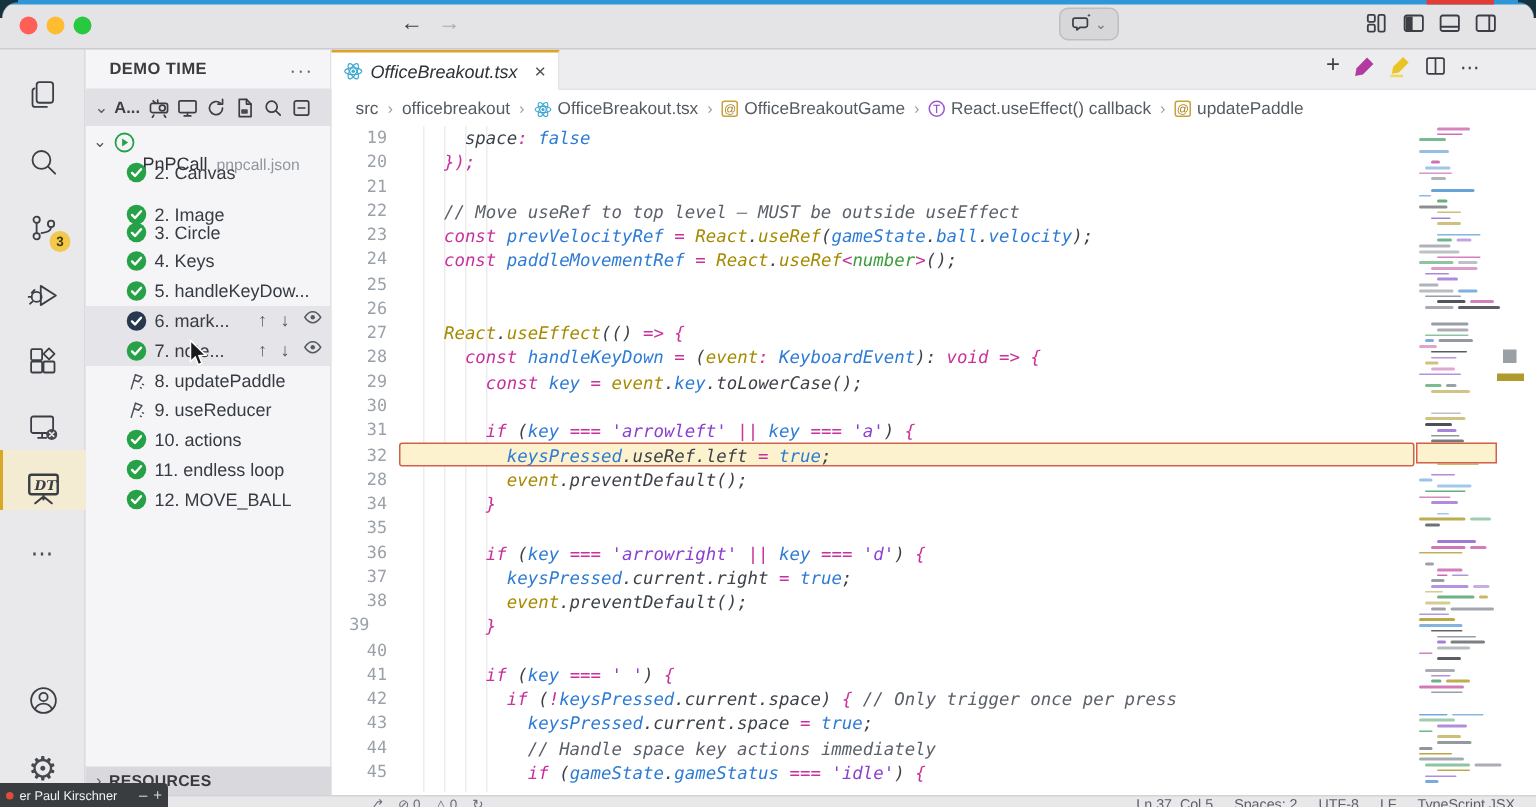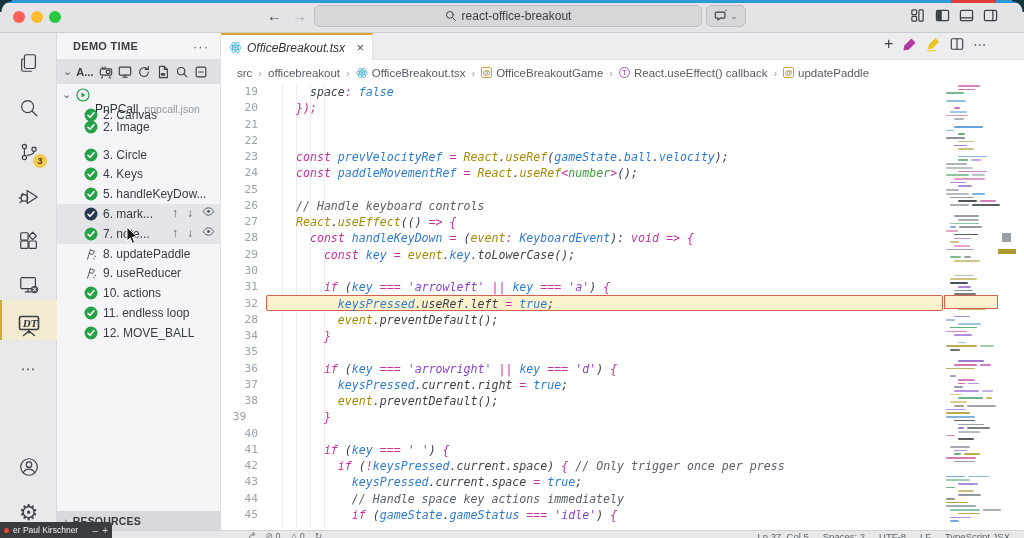--- a/index.html
+++ b/index.html
@@ -116,27 +116,20 @@
 <div id="app">
 
   <div class="abs titlebar">
     <div class="abs traffic" style="left:13px; background:#ff5f57"></div>
     <div class="abs traffic" style="left:31px; background:#febc2e"></div>
     <div class="abs traffic" style="left:49px; background:#28c840"></div>
 
     <div class="abs nav-arrow" style="left:267px">←</div>
     <div class="abs nav-arrow fwd" style="left:292px">→</div>
 
-    <div class="abs searchbox">
-      <svg class="line" width="12" height="12" viewBox="0 0 16 16">
-        <circle cx="6.5" cy="6.5" r="4.5"></circle>
-          <path d="M10 10l4 4"></path>
-      </svg>
-      <span>react-office-breakout</span>
-    </div>
 
     <div class="abs copilot-btn">
       <svg class="line" width="14" height="14" viewBox="0 0 16 16">
         <path d="M3 3.5h8a1.5 1.5 0 0 1 1.5 1.5v4a1.5 1.5 0 0 1-1.5 1.5H7l-2.5 2v-2H3A1.5 1.5 0 0 1 1.5 9V5A1.5 1.5 0 0 1 3 3.5z"></path>
         <path d="M13.3 1.8l.4 1 .4-1 1-.4-1-.4-.4-1-.4 1-1 .4z" fill="#3b3e44" stroke="none"></path>
       </svg>
       <span style="font-size:9px; color:#6b6f76">⌄</span>
     </div>
 
     <div class="abs tb-ico" style="left:910px">
@@ -282,21 +275,21 @@
           </svg></span>
         <span class="root-label">PnPCall<span class="root-desc">pnpcall.json</span></span>
       </div>
       <div class="trow" style="top: 20px;">
         <span class="t-ico"><svg width="14" height="14" viewBox="0 0 14 14">
             <circle cx="7" cy="7" r="6.5" fill="#27a148"></circle>
             <path d="M4 7.3l2 2 4-4.5" stroke="#fff" stroke-width="1.6" fill="none" stroke-linecap="round" stroke-linejoin="round"></path>
           </svg></span>
         <span class="t-label">2. Canvas</span>
       </div>
-      <div class="trow" style="top: 32px;">
+      <div class="trow" style="top: 48px;">
         <span class="t-ico"><svg width="14" height="14" viewBox="0 0 14 14">
             <circle cx="7" cy="7" r="6.5" fill="#27a148"></circle>
             <path d="M4 7.3l2 2 4-4.5" stroke="#fff" stroke-width="1.6" fill="none" stroke-linecap="round" stroke-linejoin="round"></path>
           </svg></span>
         <span class="t-label">2. Image</span>
       </div>
       <div class="trow" style="top: 59.6px;">
         <span class="t-ico"><svg width="14" height="14" viewBox="0 0 14 14">
             <circle cx="7" cy="7" r="6.5" fill="#27a148"></circle>
             <path d="M4 7.3l2 2 4-4.5" stroke="#fff" stroke-width="1.6" fill="none" stroke-linecap="round" stroke-linejoin="round"></path>
@@ -466,29 +459,29 @@
   <div class="abs guide" style="left:324px"></div>
   <div class="abs hl-line"></div>
   <div id="code">
       <div class="gut" style="top: 84px;">19</div>
       <div class="cl" style="top: 84px;"><span class="tk-pl">    space</span><span class="tk-kw">:</span><span class="tk-pl"> </span><span class="tk-bool">false</span></div>
       <div class="gut" style="top: 100.27px;">20</div>
       <div class="cl" style="top: 100.27px;"><span class="tk-pl">  </span><span class="tk-kw">});</span></div>
       <div class="gut" style="top: 116.54px;">21</div>
       <div class="cl" style="top: 116.54px;"></div>
       <div class="gut" style="top: 132.81px;">22</div>
-      <div class="cl" style="top: 132.81px;"><span class="tk-pl">  </span></div>
+      <div class="cl" style="top: 132.81px;"><span class="tk-pl">  </span><span class="tk-cm">// Move useRef to top level — MUST be outside useEffect</span></div>
       <div class="gut" style="top: 149.08px;">23</div>
       <div class="cl" style="top: 149.08px;"><span class="tk-pl">  </span><span class="tk-kw">const </span><span class="tk-var">prevVelocityRef</span><span class="tk-kw"> = </span><span class="tk-obj">React</span><span class="tk-pl">.</span><span class="tk-obj">useRef</span><span class="tk-pl">(</span><span class="tk-var">gameState</span><span class="tk-pl">.</span><span class="tk-var">ball</span><span class="tk-pl">.</span><span class="tk-var">velocity</span><span class="tk-pl">);</span></div>
       <div class="gut" style="top: 165.35px;">24</div>
       <div class="cl" style="top: 165.35px;"><span class="tk-pl">  </span><span class="tk-kw">const </span><span class="tk-var">paddleMovementRef</span><span class="tk-kw"> = </span><span class="tk-obj">React</span><span class="tk-pl">.</span><span class="tk-obj">useRef</span><span class="tk-kw">&lt;</span><span class="tk-tg">number</span><span class="tk-kw">&gt;</span><span class="tk-pl">();</span></div>
       <div class="gut" style="top: 181.62px;">25</div>
       <div class="cl" style="top: 181.62px;"></div>
       <div class="gut" style="top: 197.89px;">26</div>
-      <div class="cl" style="top: 197.89px;"><span class="tk-pl">  </span><span class="tk-cm">// Handle keyboard controls</span></div>
+      <div class="cl" style="top: 197.89px;"><span class="tk-pl">  </span></div>
       <div class="gut" style="top: 214.16px;">27</div>
       <div class="cl" style="top: 214.16px;"><span class="tk-pl">  </span><span class="tk-obj">React</span><span class="tk-pl">.</span><span class="tk-obj">useEffect</span><span class="tk-pl">(() </span><span class="tk-kw">=&gt;</span><span class="tk-pl"> </span><span class="tk-kw">{</span></div>
       <div class="gut" style="top: 230.43px;">28</div>
       <div class="cl" style="top: 230.43px;"><span class="tk-pl">    </span><span class="tk-kw">const </span><span class="tk-var">handleKeyDown</span><span class="tk-kw"> = </span><span class="tk-pl">(</span><span class="tk-obj">event</span><span class="tk-kw">:</span><span class="tk-pl"> </span><span class="tk-tb">KeyboardEvent</span><span class="tk-pl">): </span><span class="tk-kw">void</span><span class="tk-pl"> </span><span class="tk-kw">=&gt;</span><span class="tk-pl"> </span><span class="tk-kw">{</span></div>
       <div class="gut" style="top: 246.7px;">29</div>
       <div class="cl" style="top: 246.7px;"><span class="tk-pl">      </span><span class="tk-kw">const </span><span class="tk-var">key</span><span class="tk-kw"> = </span><span class="tk-obj">event</span><span class="tk-pl">.</span><span class="tk-var">key</span><span class="tk-pl">.</span><span class="tk-pl">toLowerCase</span><span class="tk-pl">();</span></div>
       <div class="gut" style="top: 262.97px;">30</div>
       <div class="cl" style="top: 262.97px;"></div>
       <div class="gut" style="top: 279.24px;">31</div>
       <div class="cl" style="top: 279.24px;"><span class="tk-pl">      </span><span class="tk-kw">if </span><span class="tk-pl">(</span><span class="tk-var">key</span><span class="tk-kw"> === </span><span class="tk-str">'arrowleft'</span><span class="tk-kw"> || </span><span class="tk-var">key</span><span class="tk-kw"> === </span><span class="tk-str">'a'</span><span class="tk-pl">) </span><span class="tk-kw">{</span></div>

